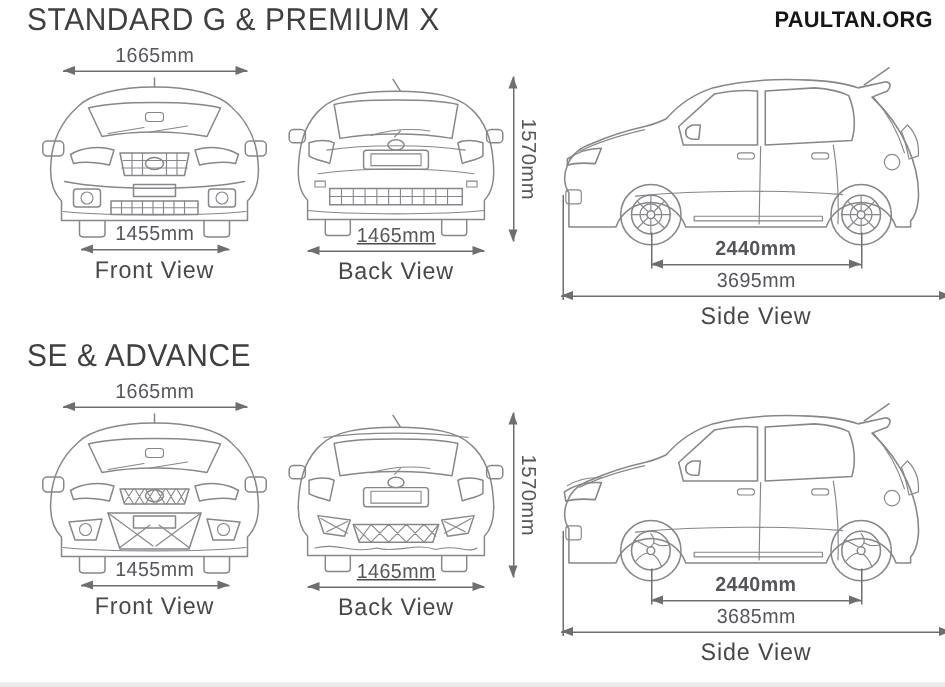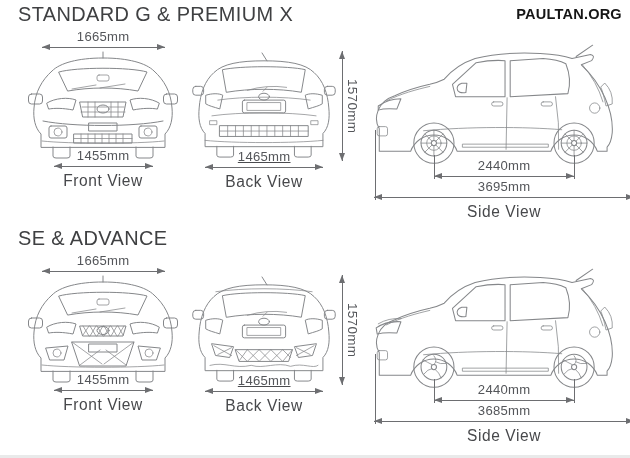--- a/index.html
+++ b/index.html
@@ -77,21 +77,21 @@
   .col-front .dim-bottom{width:66%;align-self:center;margin-top:-13px;}
 
   .col-back{width:172px;margin-left:12px;display:flex;flex-direction:column;padding-top:21px;}
   .back-wrap{display:flex;height:110px;}
   .col-back svg{width:148px;height:110px;}
   .col-back .dim-bottom{width:118px;margin-left:15px;margin-top:-11px;text-decoration:underline;}
   .col-back .caption{width:148px;}
 
   .col-side{width:268px;margin-left:10px;position:relative;display:flex;flex-direction:column;padding-top:10px;}
   .col-side svg{width:268px;height:132px;}
-  .col-side .dim-wheelbase{width:52.5%;margin-left:23.8%;margin-top:-13px;}
+  .col-side .dim-wheelbase{width:52.5%;margin-left:23.8%;margin-top:-13px;font-weight:bold;}
   .col-side .dim-length{width:97%;align-self:center;margin-top:3px;}
   .ext{position:absolute;width:1px;background:#6d6e71;}
   .ext.el{left:5px;top:100px;height:70px;}
   .ext.ewl{left:23.8%;top:125px;height:24px;}
   .ext.ewr{left:76.3%;top:125px;height:24px;}
 
   .car{stroke:#85878a;fill:none;stroke-width:1;stroke-linecap:round;stroke-linejoin:round;}
   .car .fine{stroke-width:.75;}
   .bottom-edge{position:absolute;left:0;right:0;bottom:0;height:3px;background:#e9eaea;}
 </style>

